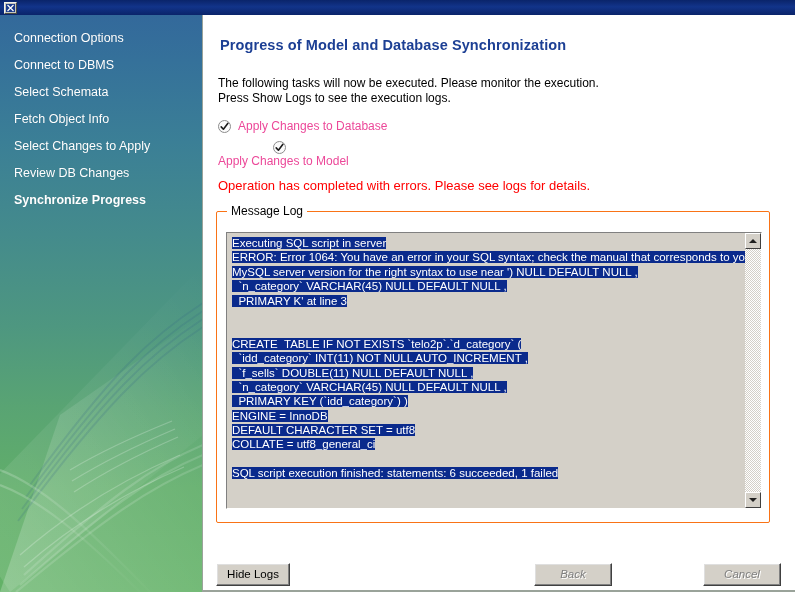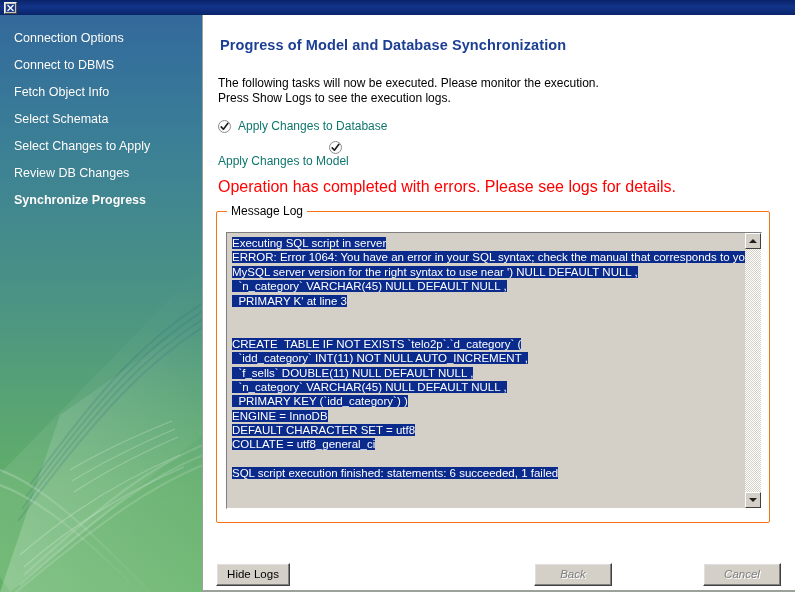--- a/index.html
+++ b/index.html
@@ -122,37 +122,37 @@
     font-size: 12px;
     line-height: 15px;
   }
   #intro-1 { top: 61px; }
   #intro-2 { top: 76px; }
 
   .check-row {
     position: absolute;
     left: 15px;
     display: flex;
-    align-items: flex-end;
+    align-items: center;
     font-size: 12px;
-    color: #0f766e;
+    color: #ec4899;
     cursor: default;
   }
   #chk-1 { top: 104px; }
   #chk-2 { top: 126px; flex-direction: column; }
   .cb {
     width: 13px; height: 13px;
     margin-right: 7px;
     flex: 0 0 13px;
   }
   .err-msg {
     position: absolute;
     left: 15px; top: 163px;
     color: #ff0000;
-    font-size: 16px;
+    font-size: 13px;
   }
 
   
   #group {
     position: absolute;
     left: 13px; top: 196px;
     width: 554px;
     height: 312px;
     border: 1px solid #f97316;
     border-radius: 2px;
@@ -345,24 +345,24 @@
     </div>
 
     <div class="nav">
       <div class="nav-item">
         <span>Connection Options</span>
       </div>
       <div class="nav-item">
         <span>Connect to DBMS</span>
       </div>
       <div class="nav-item">
+        <span>Select Schemata</span>
+      </div>
+      <div class="nav-item">
         <span>Fetch Object Info</span>
-      </div>
-      <div class="nav-item">
-        <span>Select Schemata</span>
       </div>
       <div class="nav-item">
         <span>Select Changes to Apply</span>
       </div>
       <div class="nav-item">
         <span>Review DB Changes</span>
       </div>
       <div class="nav-item active">
         <span>Synchronize Progress</span>
       </div>

